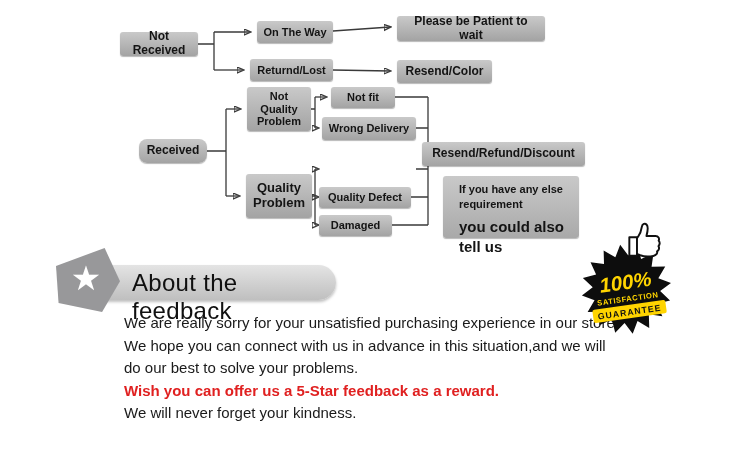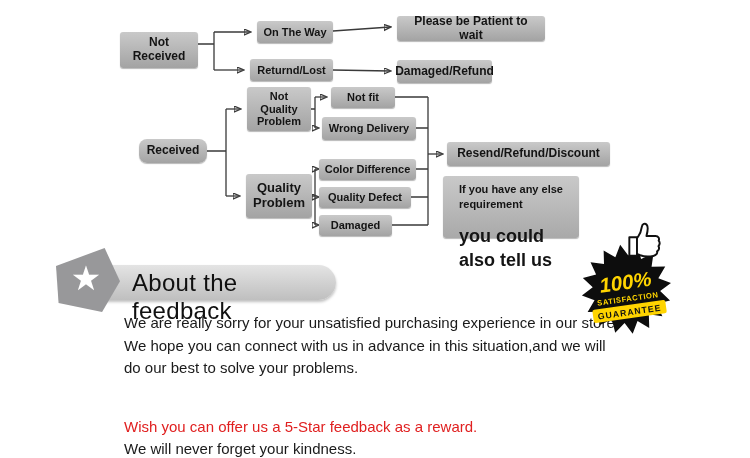--- a/index.html
+++ b/index.html
@@ -21,21 +21,21 @@
   .node.big { font-size:12px; }
   .node.xl { font-size:13px; }
   .extra-box {
     position:absolute;
     background:linear-gradient(180deg,#c9c9c9,#a9a9a9);
     color:#141414; font-weight:bold; font-size:11px;
     border-radius:3px; padding:6px 8px 4px 16px;
     box-shadow:0 1px 1px rgba(0,0,0,.28);
     line-height:1.35;
   }
-  .extra-box .l3 { font-size:18px; margin-top:12px; }
+  .extra-box .l3 { font-size:15px; margin-top:5px; }
 
   .connectors { position:absolute; left:0; top:0; }
   .connectors path, .connectors line { stroke:#3a3a3a; stroke-width:1.3; fill:none; }
 
   
   .star-shape {
     position:absolute; left:56px; top:248px; width:64px; height:64px;
     background:#98989a;
     clip-path:polygon(0% 28%, 76% 0%, 100% 52%, 72% 100%, 4% 86%);
     display:flex; align-items:center; justify-content:center;
@@ -55,21 +55,21 @@
   
   .badge { position:absolute; left:580px; top:228px; width:110px; height:115px; transform:rotate(-8deg); z-index:4; }
   .badge svg { position:absolute; }
   .badge .burst { left:0; top:14px; }
   .badge .thumb { left:48px; top:-12px; transform:rotate(8deg); }
   .badge text { font-family:"Liberation Sans", sans-serif; }
 
   
   .feedback-text { position:absolute; left:124px; top:312px; width:580px; color:#1a1a1a; }
   .feedback-text p { font-size:15px; line-height:22.5px; }
-  .feedback-text p.accent { color:#e02020; font-weight:normal;margin-top:36px; }
+  .feedback-text p.accent { color:#e02020; font-weight:bold; }
 </style>
 </head>
 <body>
 
 <div class="page">
 
   <svg class="connectors" width="750" height="260" viewBox="0 0 750 260">
     <defs>
       <marker id="ah" markerWidth="8" markerHeight="8" refX="6" refY="3" orient="auto" markerUnits="userSpaceOnUse">
         <path d="M0,0 L7,3 L0,6 Z" fill="#222" stroke="none"></path>
@@ -89,34 +89,33 @@
     <line x1="226" y1="109" x2="240" y2="109" marker-end="url(#ah)"></line>
     <line x1="226" y1="196" x2="239" y2="196" marker-end="url(#ah)"></line>
     <line x1="315" y1="97" x2="326" y2="97" marker-end="url(#ah)"></line>
     <line x1="315" y1="128" x2="318" y2="128" marker-end="url(#ah)"></line>
     <line x1="315" y1="169" x2="318" y2="169" marker-end="url(#ah)"></line>
     <line x1="315" y1="197" x2="318" y2="197" marker-end="url(#ah)"></line>
     <line x1="315" y1="225" x2="318" y2="225" marker-end="url(#ah)"></line>
     <line x1="428" y1="154" x2="442" y2="154" marker-end="url(#ah)"></line>
   </svg>
 
-  <div class="node big" style="left:120px;top:32px;width:78px;height:36px;">Not Received</div>
+  <div class="node big" style="left:120px;top:32px;width:78px;height:24px;">Not Received</div>
   <div class="node" style="left:257px;top:21px;width:76px;height:22px;">On The Way</div>
   <div class="node" style="left:250px;top:59px;width:83px;height:22px;">Returnd/Lost</div>
   <div class="node big" style="left:397px;top:16px;width:148px;height:25px;">Please be Patient to wait</div>
-  <div class="node big" style="left:397px;top:60px;width:95px;height:23px;">Damaged/Refund</div>
+  <div class="node big" style="left:397px;top:60px;width:95px;height:23px;">Resend/Color</div>
   <div class="node" style="left:247px;top:87px;width:64px;height:44px;">Not Quality Problem</div>
   <div class="node" style="left:331px;top:87px;width:64px;height:21px;">Not fit</div>
   <div class="node" style="left:322px;top:117px;width:94px;height:23px;">Wrong Delivery</div>
   <div class="node big" style="left:139px;top:139px;width:68px;height:24px;border-radius:8px;">Received</div>
   <div class="node xl" style="left:246px;top:174px;width:66px;height:44px;">Quality Problem</div>
-  <div class="node" style="left:319px;top:159px;width:97px;height:21px;">Color Difference</div>
   <div class="node" style="left:319px;top:187px;width:92px;height:21px;text-align:center;">Quality Defect</div>
   <div class="node" style="left:319px;top:215px;width:73px;height:21px;">Damaged</div>
-  <div class="node big" style="left:447px;top:142px;width:163px;height:24px;">Resend/Refund/Discount</div>
+  <div class="node big" style="left:422px;top:142px;width:163px;height:24px;">Resend/Refund/Discount</div>
 
   <div class="extra-box" style="left:443px;top:176px;width:136px;height:62px;">
     <div>If you have any else</div>
     <div>requirement</div>
     <div class="l3">you could also tell us</div>
   </div>
 
   <div class="star-shape">
     <span class="glyph">★</span>
   </div>

